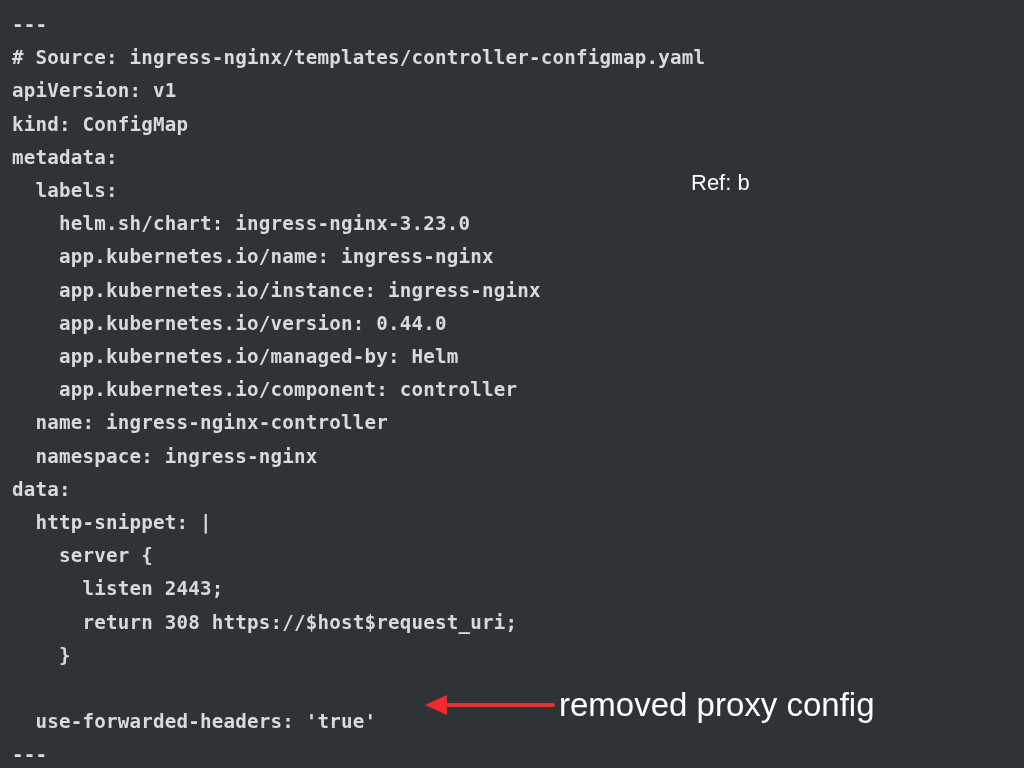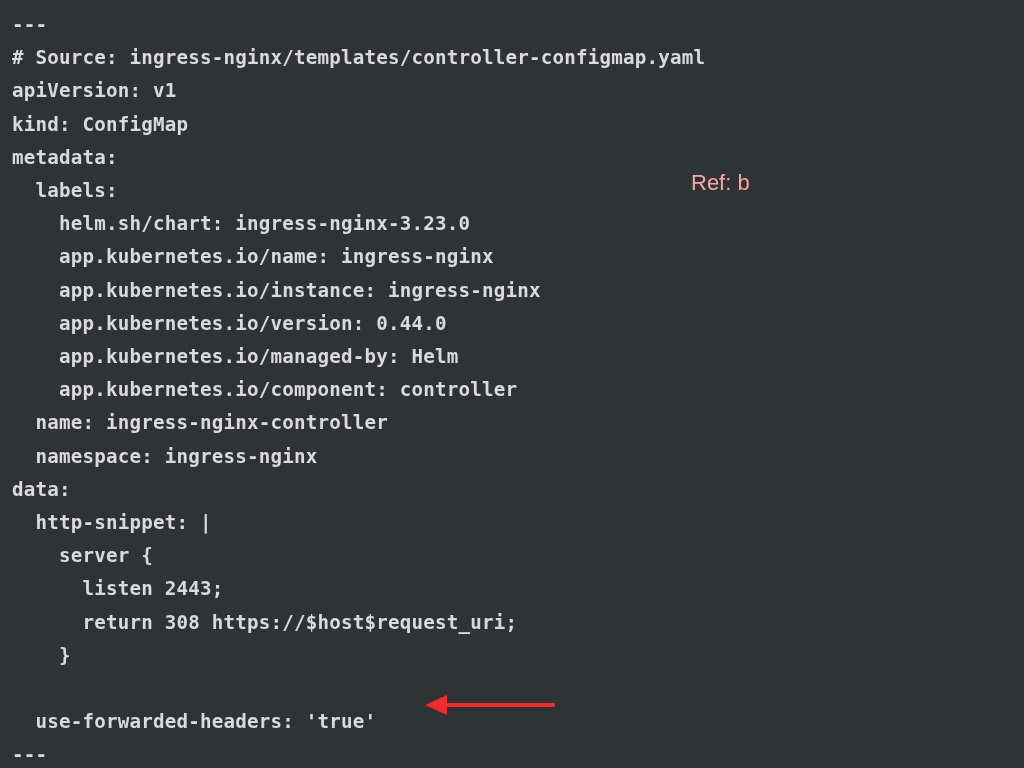--- a/index.html
+++ b/index.html
@@ -27,21 +27,21 @@
     font-size: 19.2px;
     line-height: 33.2px;
     font-weight: 700;
     letter-spacing: 0.2px;
     color: #d7dbdd;
     white-space: pre;
   }
   .annot {
     position: absolute;
     font-family: Arial, Helvetica, sans-serif;
-    color: #fca5a5;
+    color: #ffffff;
   }
   .ref-b {
     top: 170px;
     left: 691px;
     font-size: 22px;
     font-weight: 400;
   }
   .removed {
     top: 686px;
     left: 559px;
@@ -86,14 +86,15 @@
   use-forwarded-headers: 'true'
 ---</pre>
 
 <div class="annot ref-b">Ref: b</div>
 
 <svg class="arrow" viewBox="0 0 130 34">
   <line x1="128" y1="17" x2="12" y2="17" stroke="#ef2b2b" stroke-width="4" stroke-linecap="round"></line>
   <polygon points="0,17 22,7 22,27" fill="#ef2b2b"></polygon>
 </svg>
 
+<div class="annot removed">removed proxy config</div>
 
 </div>
 
 </body></html>

